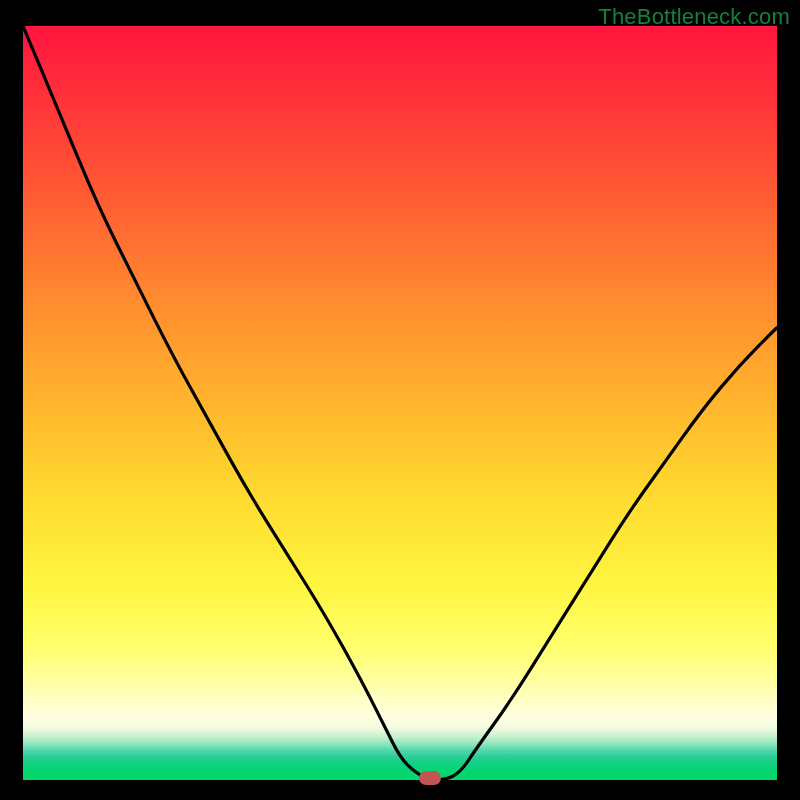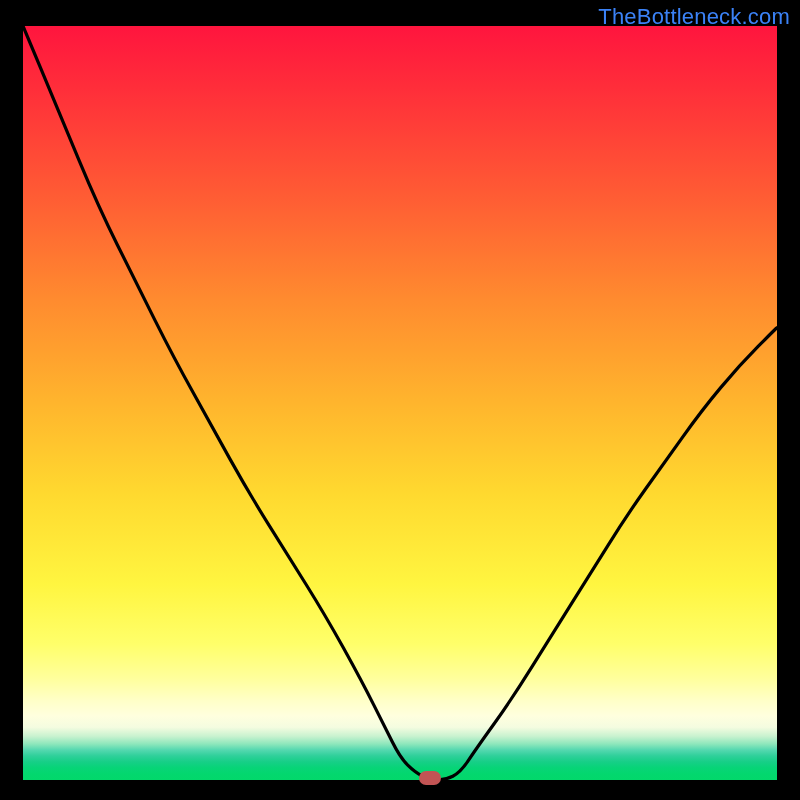--- a/index.html
+++ b/index.html
@@ -14,21 +14,21 @@
   .chart-root {
     position: relative;
     width: 800px;
     height: 800px;
     box-sizing: border-box;
   }
   .watermark {
     position: absolute;
     top: 4px;
     right: 10px;
-    color: #3b82f6;
+    color: #15803d;
     font-size: 22px;
     font-weight: 500;
     letter-spacing: 0.2px;
     z-index: 50;
   }
   .plot-frame {
     position: absolute;
     left: 23px;
     top: 26px;
     width: 754px;

